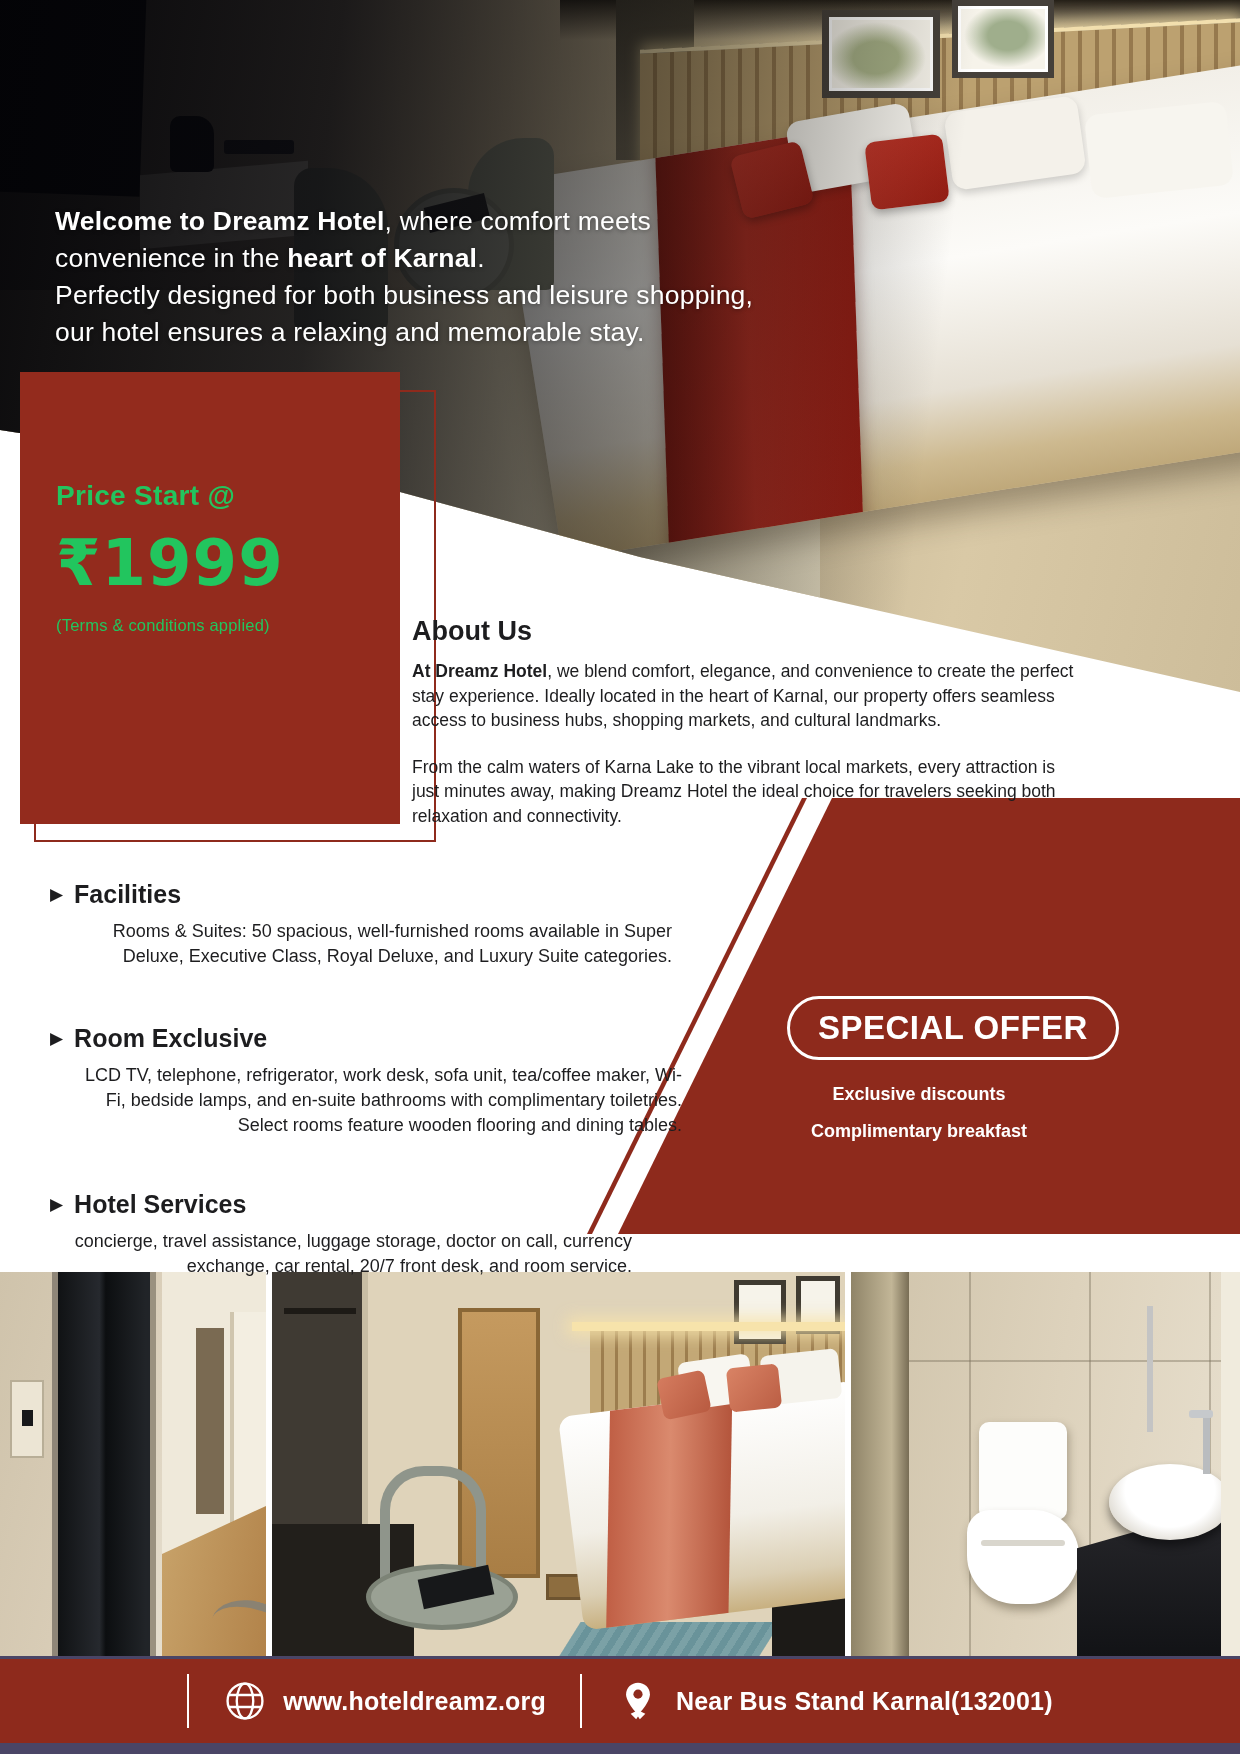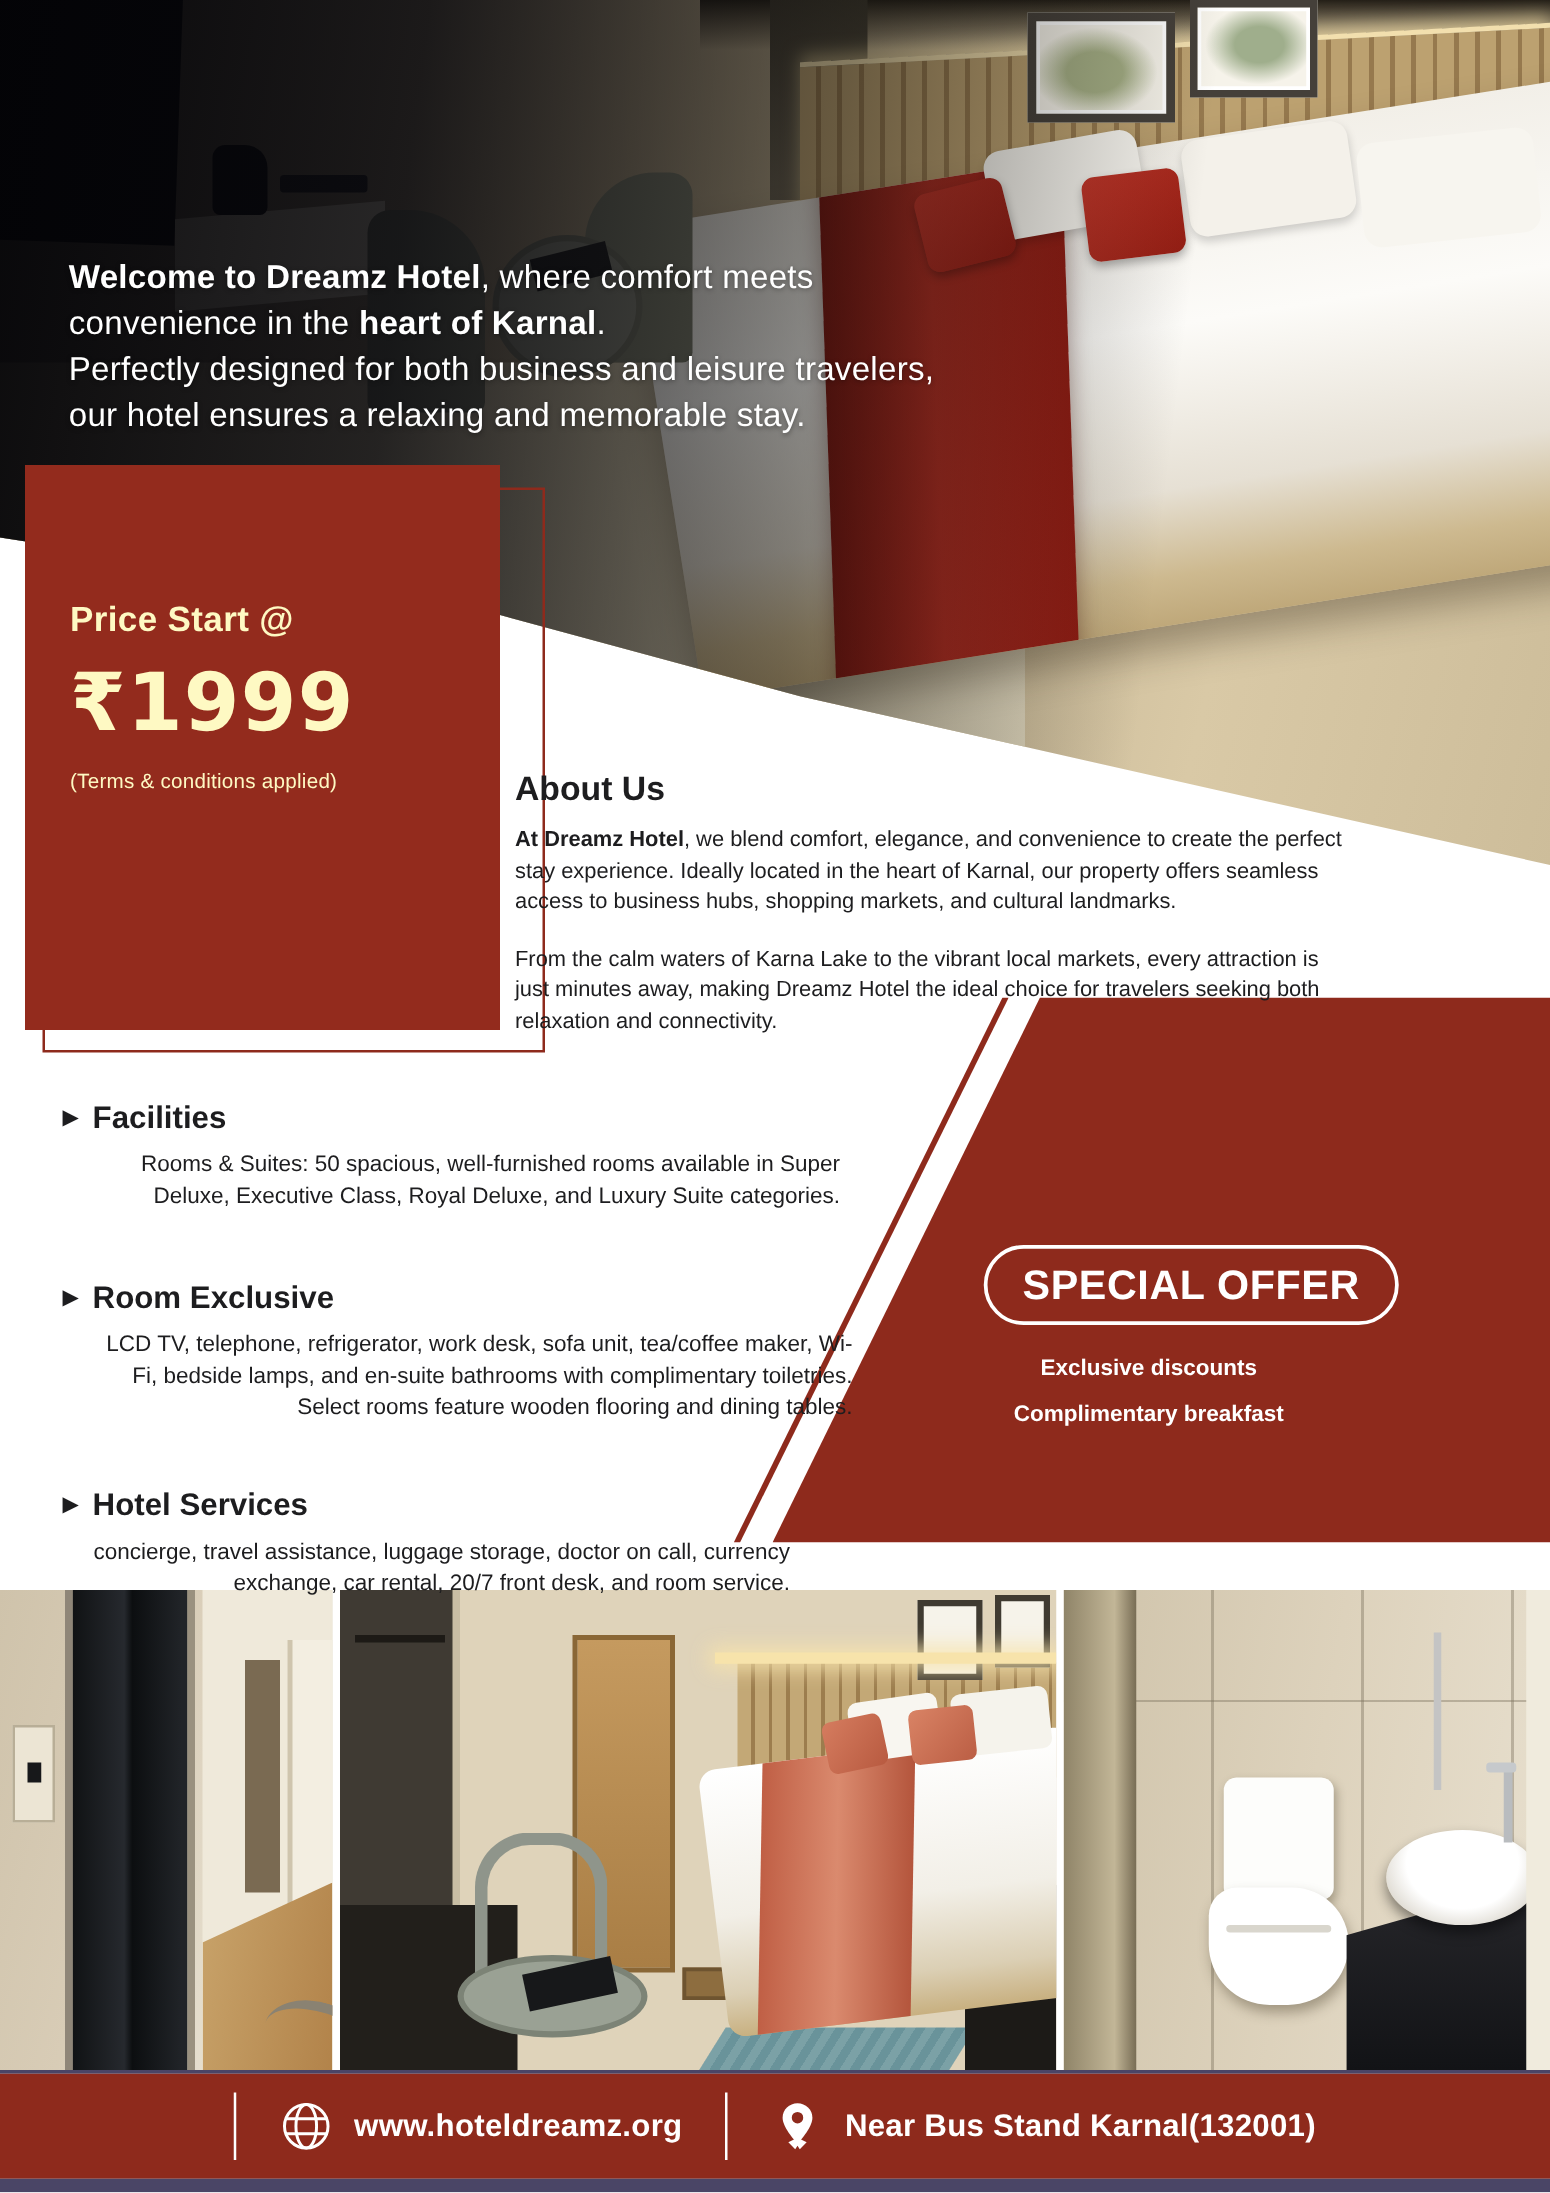--- a/index.html
+++ b/index.html
@@ -43,21 +43,21 @@
   .h-table   { left:394px; top:188px; width:120px; height:114px; background:#83857a; border:5px solid #6d6f62; border-radius:50%; }
   .h-book    { left:426px; top:200px; width:62px; height:26px; background:#1b1c1e; transform:rotate(-14deg); }
   .h-shade   { left:0; top:0; width:1240px; height:700px;
                background:linear-gradient(97deg,rgba(3,3,6,.95) 0%,rgba(6,6,10,.84) 26%,rgba(16,15,13,.48) 52%,rgba(0,0,0,0) 74%); }
 
   .welcome { position:absolute; left:55px; top:203px; z-index:9; color:#ffffff; font-size:26.5px; line-height:37px; letter-spacing:.2px; text-shadow:0 1px 4px rgba(0,0,0,.4); }
   .welcome b { font-weight:700; }
 
   
   .price-outline { position:absolute; left:34px; top:390px; width:402px; height:452px; border:2px solid #8e2a1c; z-index:10; }
-  .price-box { position:absolute; left:20px; top:372px; width:380px; height:452px; background:#932b1d; z-index:11; color:#fef9c3; padding:108px 0 0 36px; }
+  .price-box { position:absolute; left:20px; top:372px; width:380px; height:452px; background:#932b1d; z-index:11; color:#22c55e; padding:108px 0 0 36px; }
   .price-label { font-size:28px; font-weight:700; letter-spacing:.3px; }
   .price-value { font-family:"DejaVu Sans", sans-serif; font-size:64px; font-weight:800; letter-spacing:1px; margin-top:14px; }
   .price-terms { font-size:16.5px; margin-top:16px; letter-spacing:.2px; }
 
   
   .about { position:absolute; left:412px; top:616px; width:672px; z-index:12; color:#1d1d1f; }
   .about h2 { font-size:27px; font-weight:800; margin-bottom:12px; }
   .about p { font-size:17.5px; line-height:24.5px; }
   .about p + p { margin-top:22px; }
   .about b { font-weight:700; }
@@ -169,21 +169,21 @@
     <div class="h-chair1"></div>
     <div class="h-chair2"></div>
     <div class="h-table"></div>
     <div class="h-book"></div>
     <div class="h-shade"></div>
   </section>
 
   <div class="welcome">
     <div><b>Welcome to Dreamz Hotel</b><span>, where comfort meets</span></div>
     <div><span>convenience in the </span><b>heart of Karnal</b><span>.</span></div>
-    <div>Perfectly designed for both business and leisure travelers,</div>
+    <div>Perfectly designed for both business and leisure shopping,</div>
     <div>our hotel ensures a relaxing and memorable stay.</div>
   </div>
 
   <div class="price-outline"></div>
   <div class="price-box">
     <div class="price-label">Price Start @</div>
     <div class="price-value">₹1999</div>
     <div class="price-terms">(Terms &amp; conditions applied)</div>
   </div>
 

